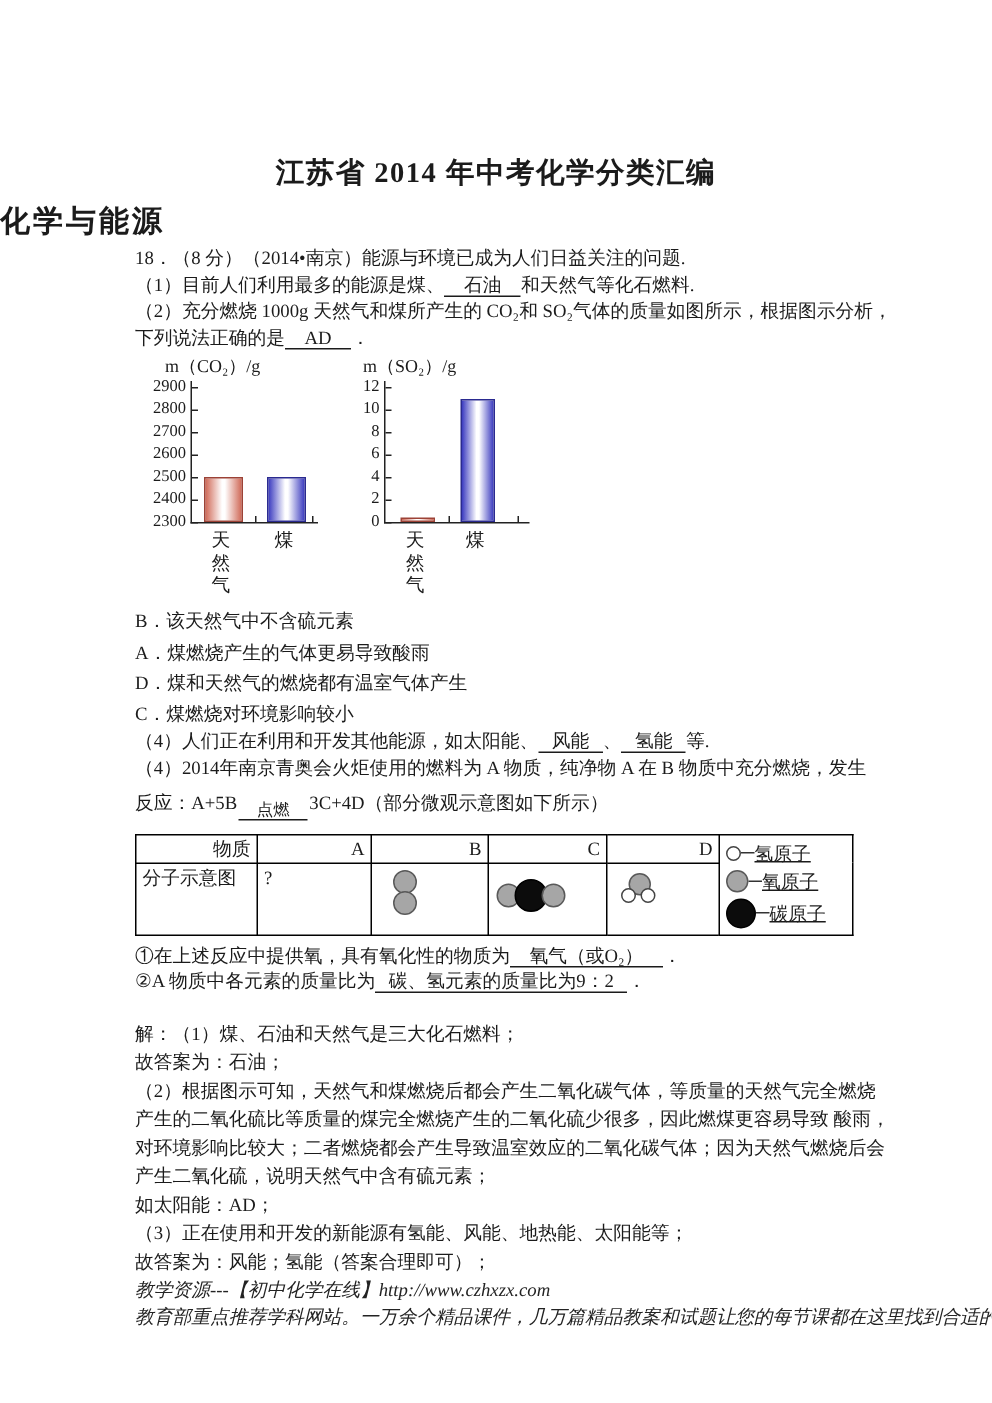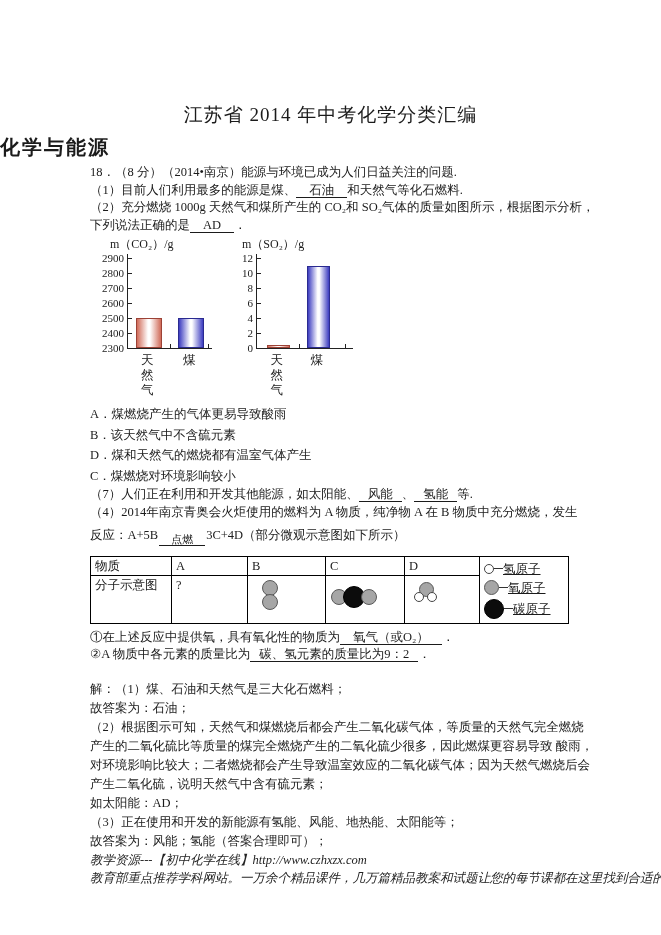--- a/index.html
+++ b/index.html
@@ -13,21 +13,21 @@
       radial-gradient(ellipse 220px 30px at 78% 62%, rgba(235,242,246,0.75), rgba(235,242,246,0) 70%),
       radial-gradient(ellipse 90px 18px at 45% 90%, rgba(70,85,95,0.55), rgba(70,85,95,0) 75%),
       linear-gradient(180deg,#63808f 0%,#8ba4b3 20%,#b7c9d2 42%,#e1eaee 60%,#c0d0d8 78%,#a3b8c3 100%);}
   .banner-title{margin-top:11px;text-align:center;font-size:17px;font-weight:bold;color:#e60f0f;
     letter-spacing:2px;text-shadow:1px 1px 0 rgba(120,0,0,0.45), -1px -1px 0 rgba(255,255,255,0.5);}
   .banner-url{text-align:center;font-size:14.5px;font-weight:bold;color:#e60f0f;margin-top:1px;
     font-family:"Liberation Sans","DejaVu Sans",sans-serif;text-shadow:1px 1px 0 rgba(120,0,0,0.35);}
 
   
   .doc-title{position:absolute;left:0;top:102px;width:100%;text-align:center;
-    font-size:19px;font-weight:normal;letter-spacing:1px;}
+    font-size:19px;font-weight:bold;letter-spacing:1px;}
   .doc-subtitle{position:absolute;left:0;top:134px;width:100%;
     font-size:20px;font-weight:bold;letter-spacing:2px;}
 
   
   .content{position:absolute;left:90px;top:164px;width:566px;}
   .line{font-size:12.5px;line-height:17.6px;white-space:nowrap;}
   .opt{line-height:20.5px;}
   .blank{border-bottom:1px solid #1b1b1b;padding:0 13px;}
   .blank.narrow{padding:0 9px;}
 
@@ -58,21 +58,21 @@
   .xtick-mark{position:absolute;bottom:0;height:4px;border-left:1px solid #222;width:0;}
   .bar{position:absolute;bottom:0;box-sizing:border-box;}
   .xlabels{position:relative;height:55px;}
   .xlabel{position:absolute;top:4px;font-size:12.5px;line-height:15px;}
   .xlabel.vertical{width:13px;word-break:break-all;}
 
   
   .mol-table{border-collapse:collapse;margin-top:8px;font-size:12.5px;table-layout:fixed;}
   .mol-table td{border:1px solid #000;padding:1px 4px;vertical-align:top;line-height:16px;}
   .c-w0{width:72px;} .c-w1{width:67px;} .c-w2{width:69px;} .c-w3{width:70px;} .c-w4{width:66px;} .c-w5{width:80px;text-decoration:underline;}
-  .row-head{height:18px;}
+  .row-head{height:18px;text-align:right;}
   .row-mol{height:48px;}
   .atom{display:inline-block;border-radius:50%;box-sizing:border-box;position:absolute;}
   .atom-o{width:16px;height:16px;background:#a6a6a6;border:1px solid #595959;}
   .atom-c{width:22px;height:22px;background:#0c0c0c;border:1px solid #000;}
   .atom-h{width:10px;height:10px;background:#ffffff;border:1px solid #444;}
   .mol{position:relative;}
   .mol-b{height:34px;margin:2px 0 0 4px;}
   .mol-b .a1{left:6px;top:1px;}
   .mol-b .a2{left:6px;top:15px;}
   .mol-c{height:28px;margin:6px 0 0 0;}
@@ -178,26 +178,26 @@
               <div class="bar" style="left: 50px; width: 23px; height: 82.7px; background: linear-gradient(to right, rgb(60, 60, 192), rgb(255, 255, 255) 46%, rgb(255, 255, 255) 54%, rgb(60, 60, 192)); border: 1px solid rgb(42, 42, 144);"></div>
             </div>
         </div>
         <div class="xlabels">
             <span class="xlabel vertical" style="left: 30.5px;">天然气</span>
             <span class="xlabel" style="left: 70.5px;">煤</span>
           </div>
       </div>
     </div>
 
+    <div class="line opt">B．该天然气中不含硫元素</div>
     <div class="line opt">A．煤燃烧产生的气体更易导致酸雨</div>
-    <div class="line opt">B．该天然气中不含硫元素</div>
     <div class="line opt">D．煤和天然气的燃烧都有温室气体产生</div>
     <div class="line opt">C．煤燃烧对环境影响较小</div>
 
-    <div class="line"><span>（7）人们正在利用和开发其他能源，如太阳能、</span><span class="blank narrow">风能</span><span>、</span><span class="blank narrow">氢能</span><span>等.</span></div>
+    <div class="line"><span>（4）人们正在利用和开发其他能源，如太阳能、</span><span class="blank narrow">风能</span><span>、</span><span class="blank narrow">氢能</span><span>等.</span></div>
 
     <div class="line">（4）2014年南京青奥会火炬使用的燃料为 A 物质，纯净物 A 在 B 物质中充分燃烧，发生</div>
 
     <div class="line rxn"><span>反应：A+5B</span><span class="rxn-cond">
           <span class="cond-text">点燃</span>
           <span class="cond-line"></span>
         </span><span>3C+4D（部分微观示意图如下所示）</span></div>
 
     <table class="mol-table">
       <tbody>

